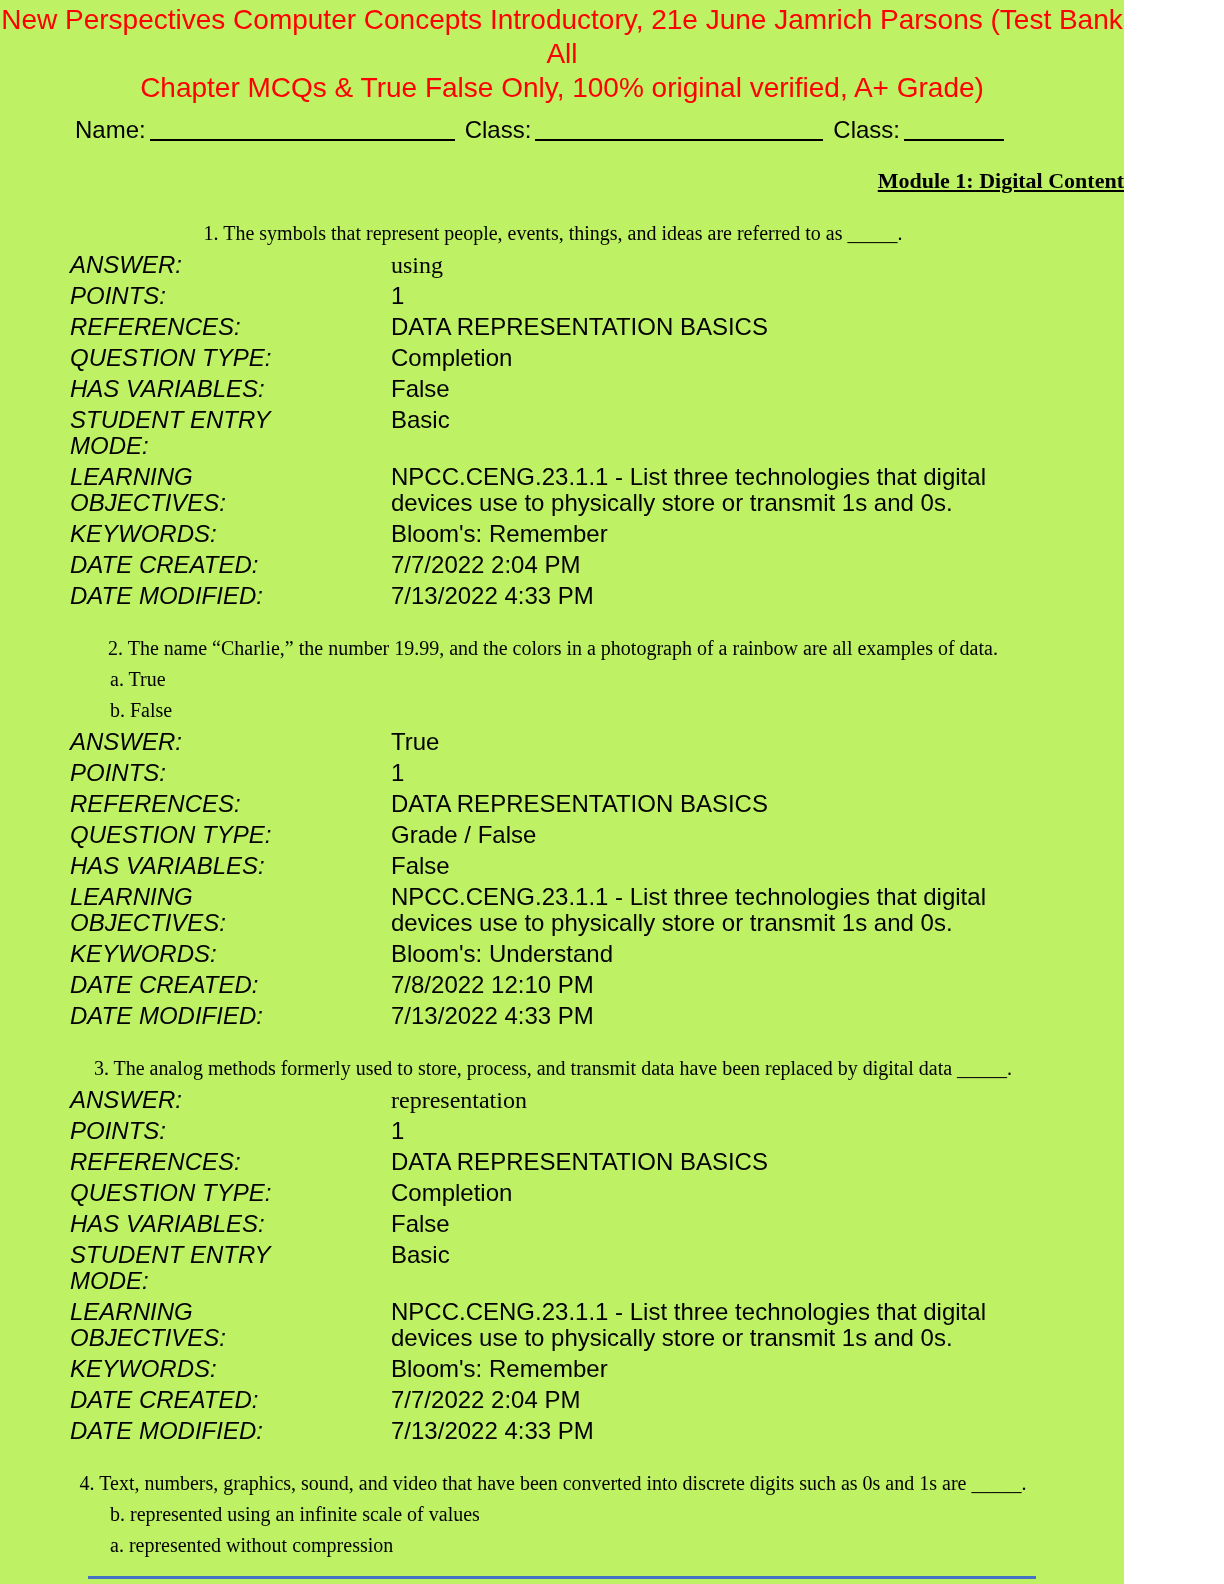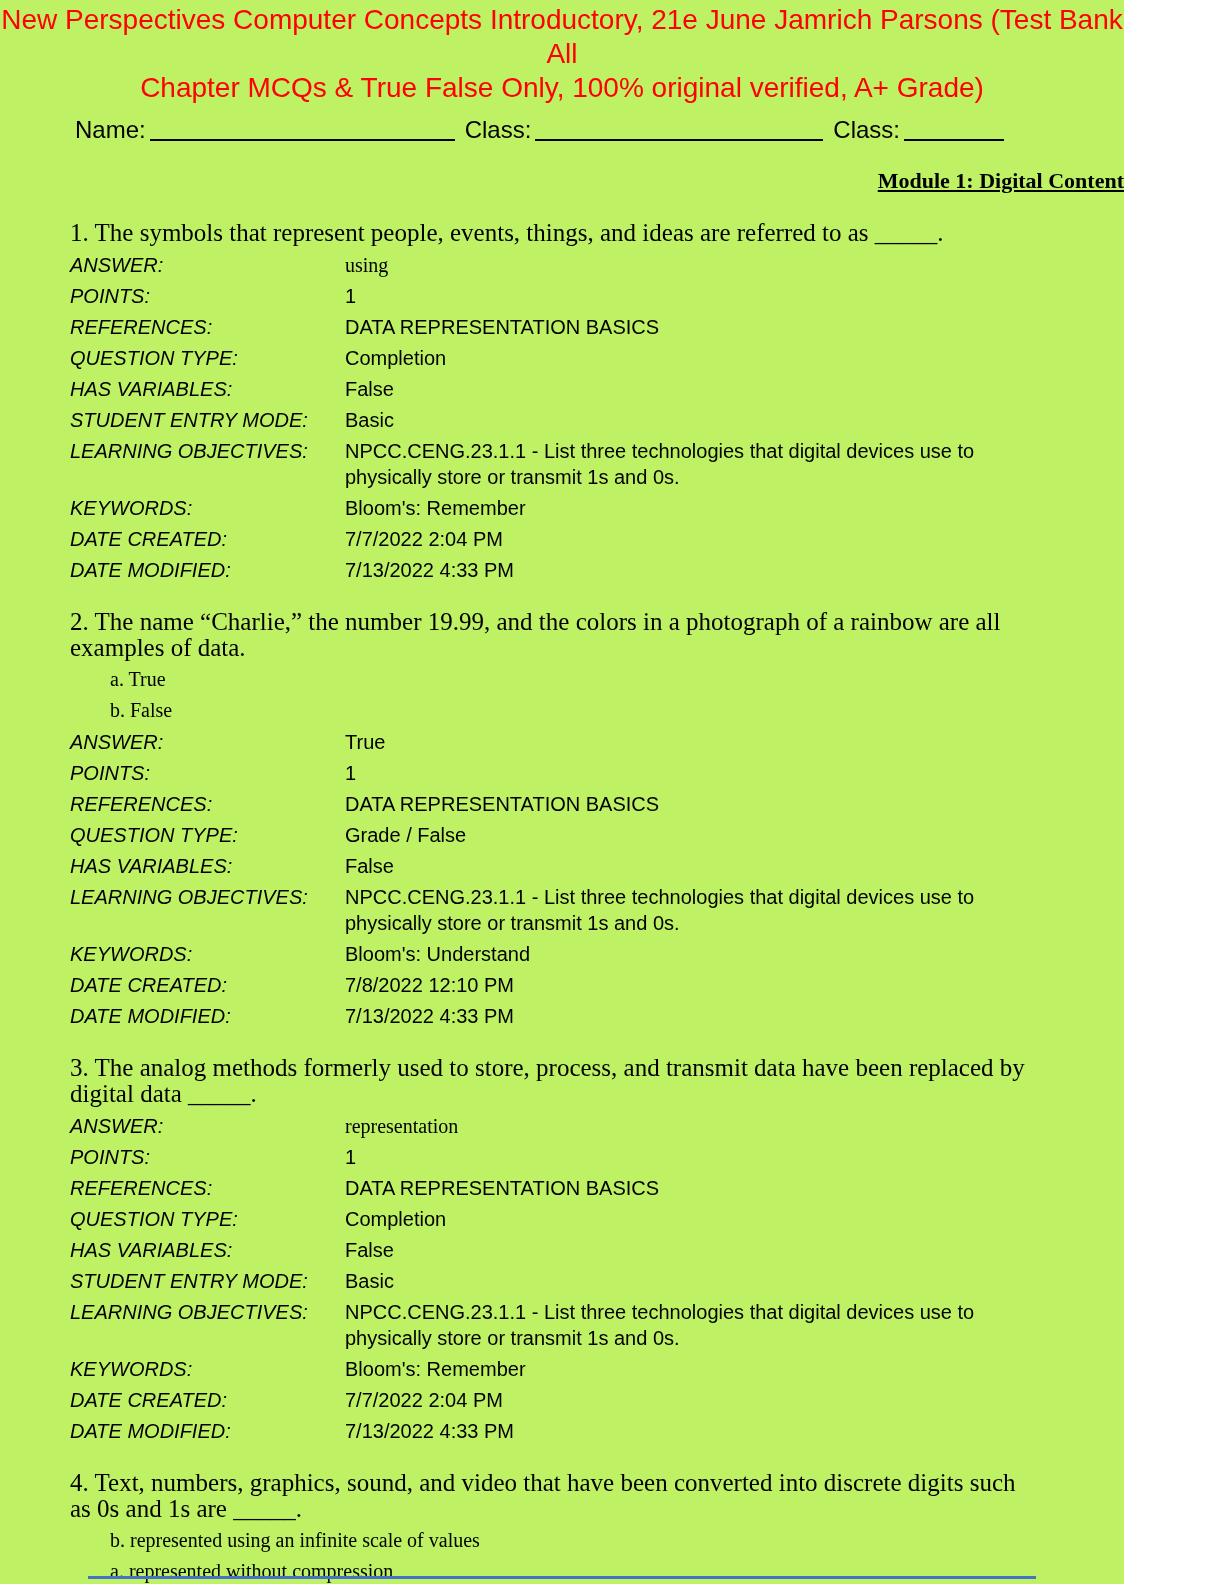--- a/index.html
+++ b/index.html
@@ -37,37 +37,39 @@
     margin:27px 0 0 70px;
     font-family:"Liberation Serif",serif;
     font-size:22px;
     font-weight:bold;
     text-decoration:underline;
     text-align:right;
   }
   .question{margin:0 88px 0 70px;}
   .q-text{
     font-family:"Liberation Serif",serif;
-    font-size:25px;
+    font-size:20px;
     line-height:26px;
     margin-top:26px;
     margin-bottom:5px;
+    text-align:center;
   }
   .option{
     font-family:"Liberation Serif",serif;
     font-size:20px;
     line-height:26px;
     margin:5px 0 5px 40px;
   }
   .fields{margin-top:6px;}
   .field-row{
     display:flex;
-    font-size:20px;
+    font-size:24px;
     line-height:26px;
     margin-bottom:5px;
+    gap:46px;
   }
   .field-label{
     font-style:italic;
     flex:0 0 275px;
   }
   .field-value{flex:1 1 auto;}
   .serif-value{font-family:"Liberation Serif",serif;}
   .bottom-rule{
     position:absolute;
     left:88px;right:88px;bottom:5px;

